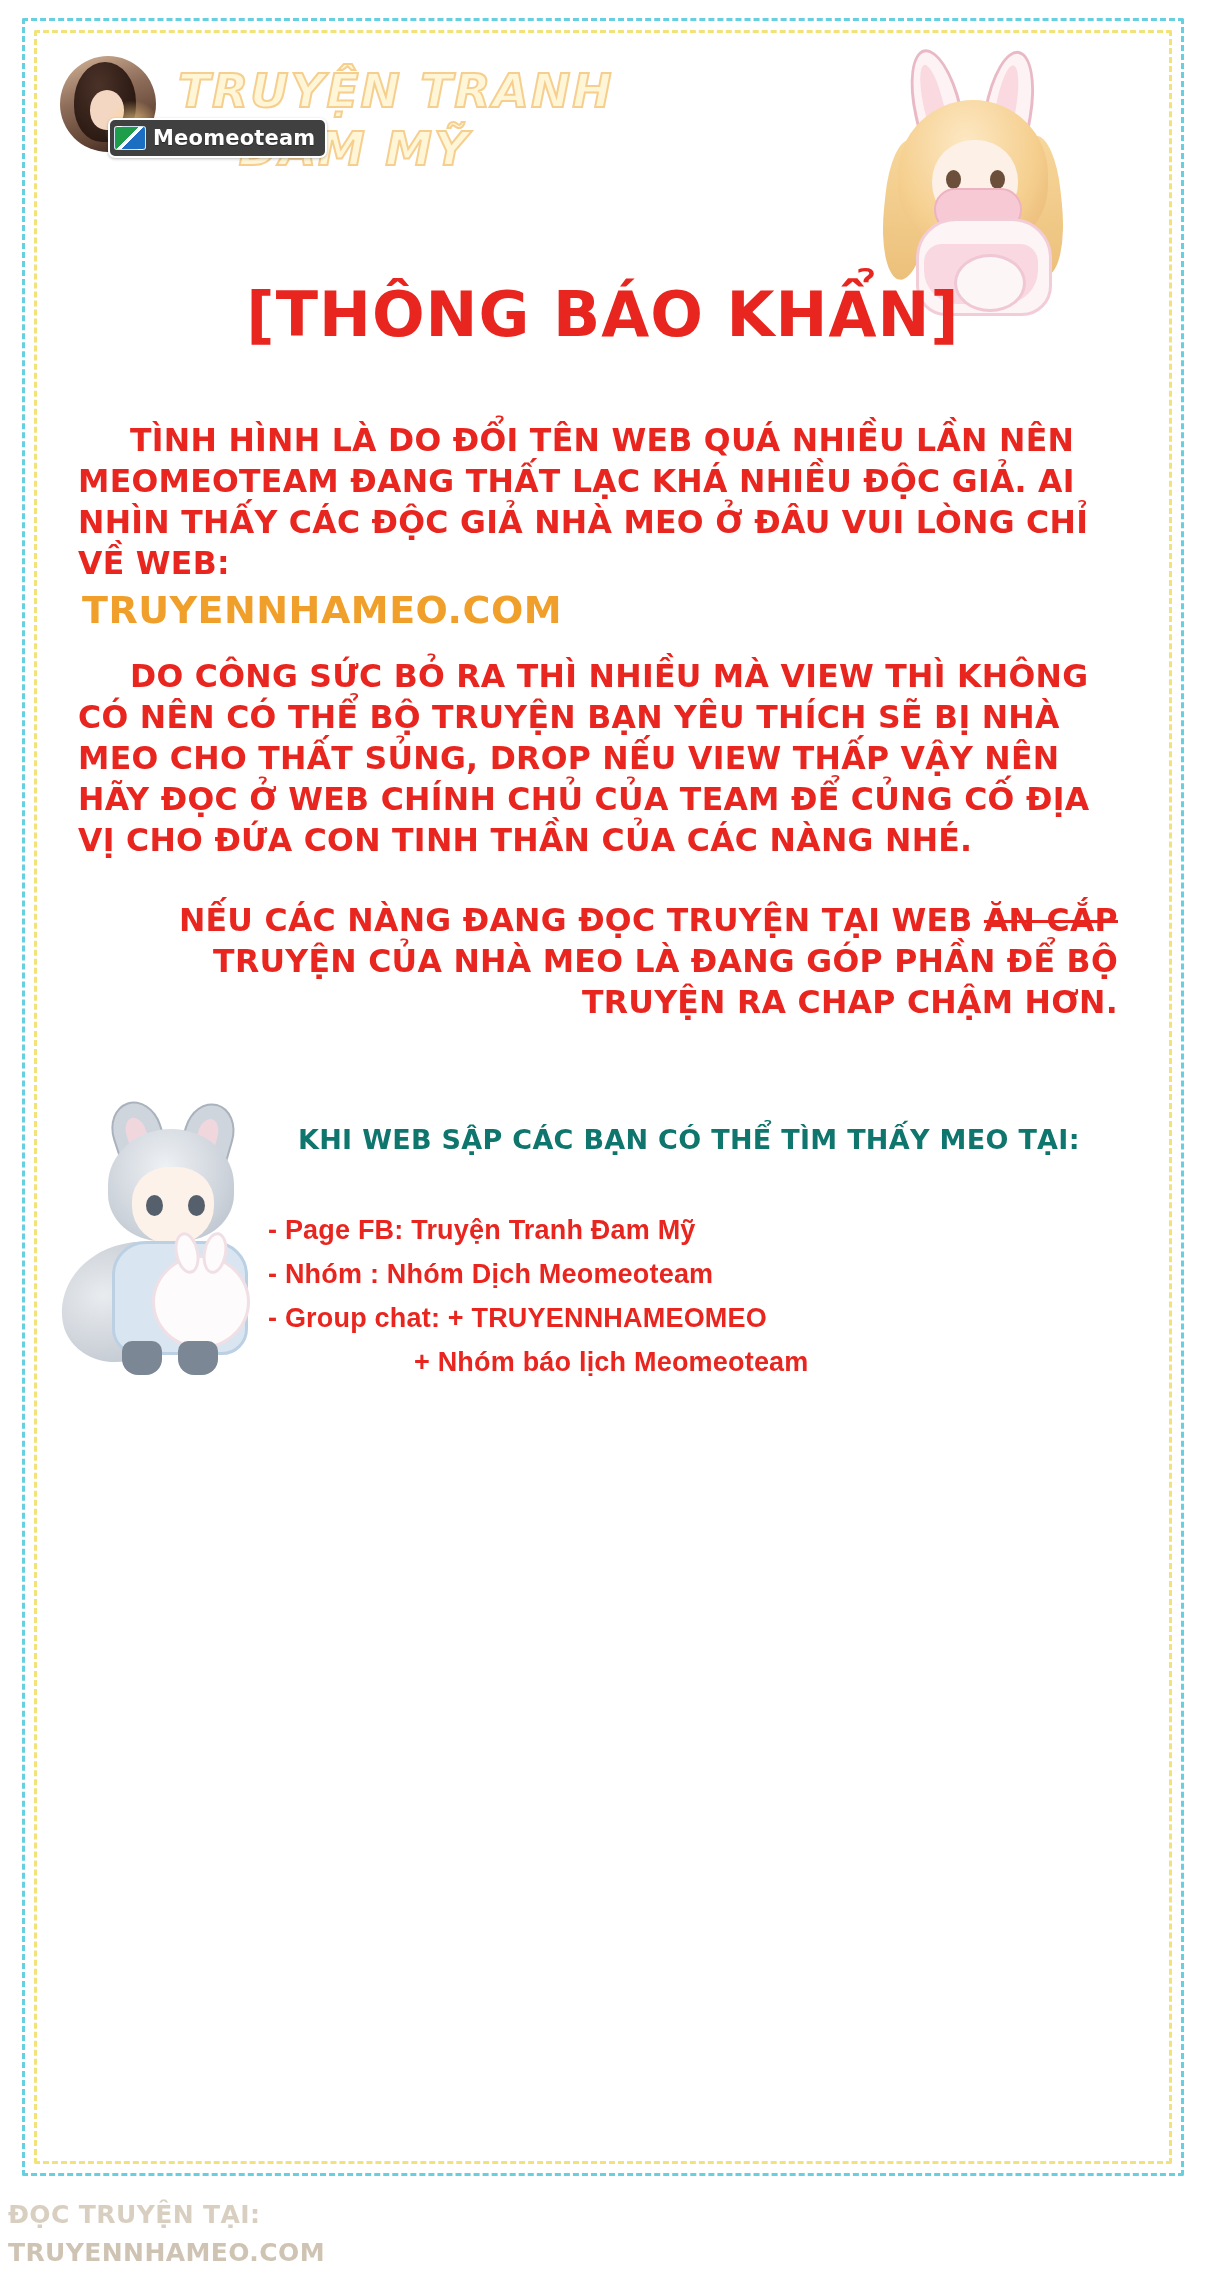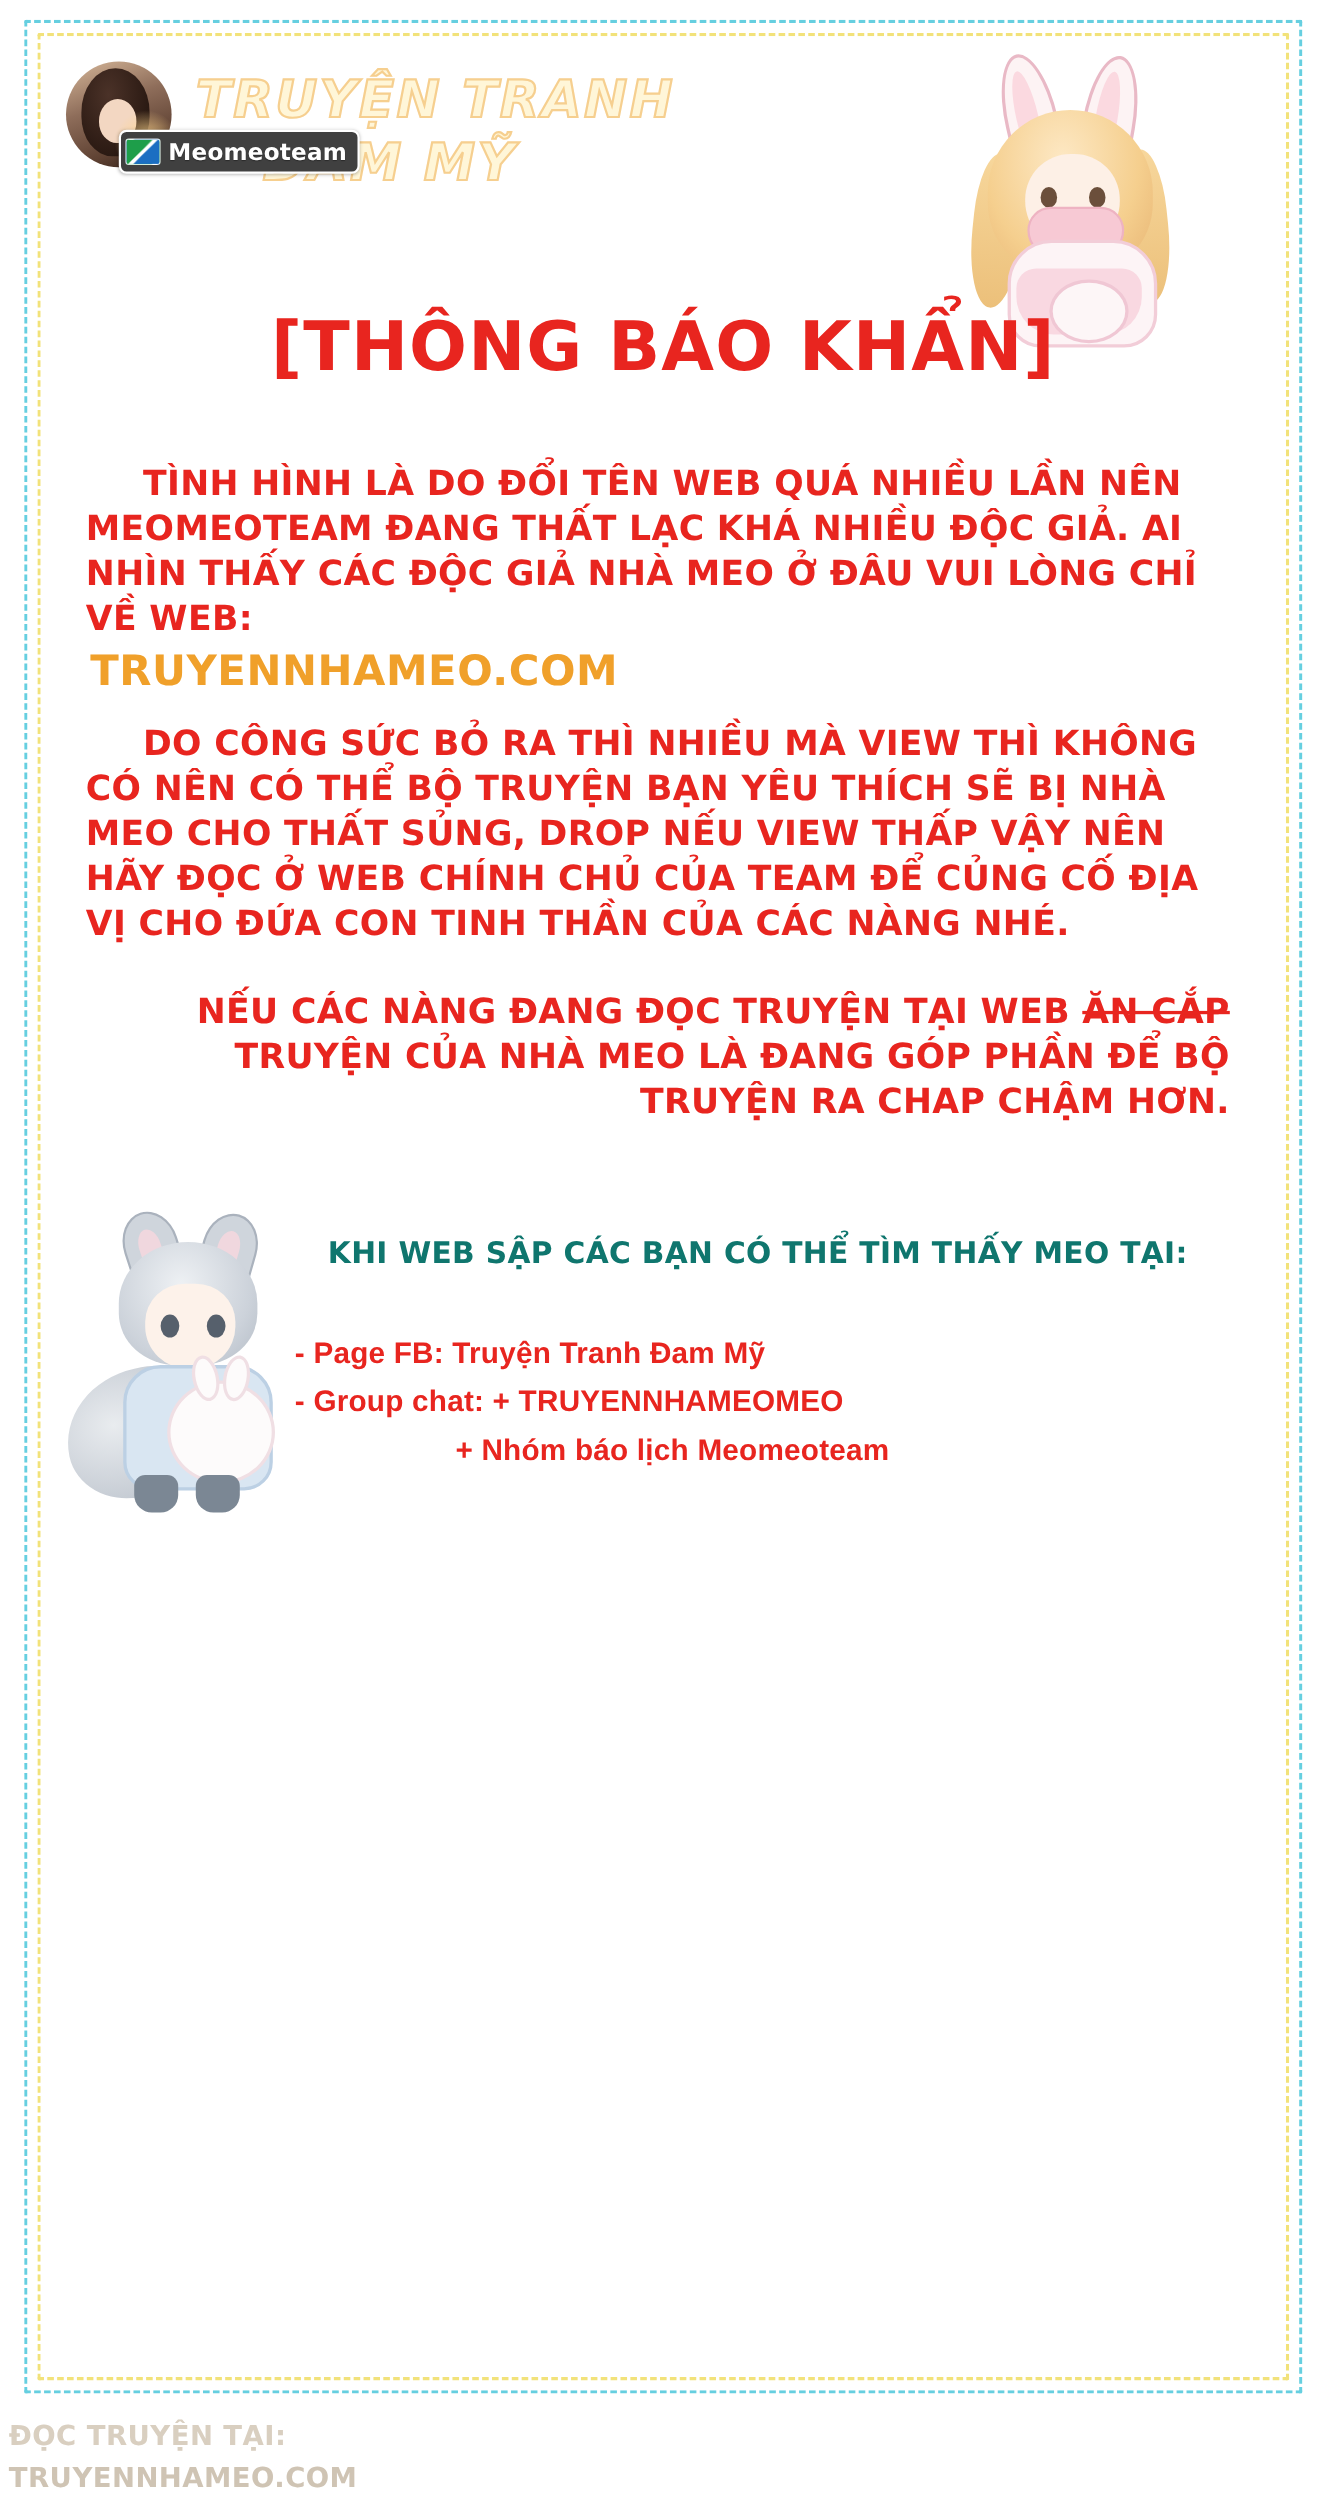--- a/index.html
+++ b/index.html
@@ -461,20 +461,21 @@
     <div class="body"></div>
     <div class="bunnyplush"></div>
     <div class="leg l"></div>
     <div class="leg r"></div>
   </div>
 
   <div class="contact-head">KHI WEB SẬP CÁC BẠN CÓ THỂ TÌM THẤY MEO TẠI:</div>
 
   <div class="contact-list">
     <div>- Page FB: Truyện Tranh Đam Mỹ</div>
+    <div>- Nhóm : Nhóm Dịch Meomeoteam</div>
     <div>- Group chat: + TRUYENNHAMEOMEO</div>
     <span class="indent">+ Nhóm báo lịch Meomeoteam</span>
   </div>
 
   <div class="footer">
     <div>ĐỌC TRUYỆN TẠI:</div>
     <div class="l2">TRUYENNHAMEO.COM</div>
   </div>
 
 </div>

